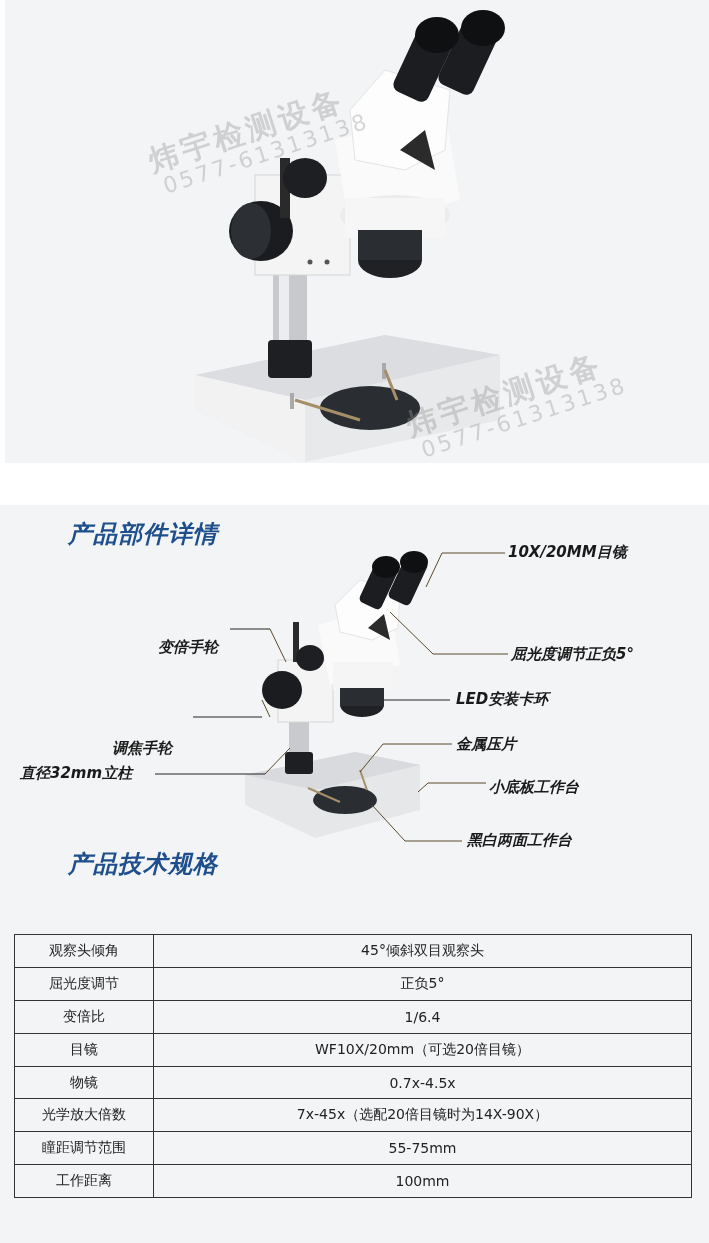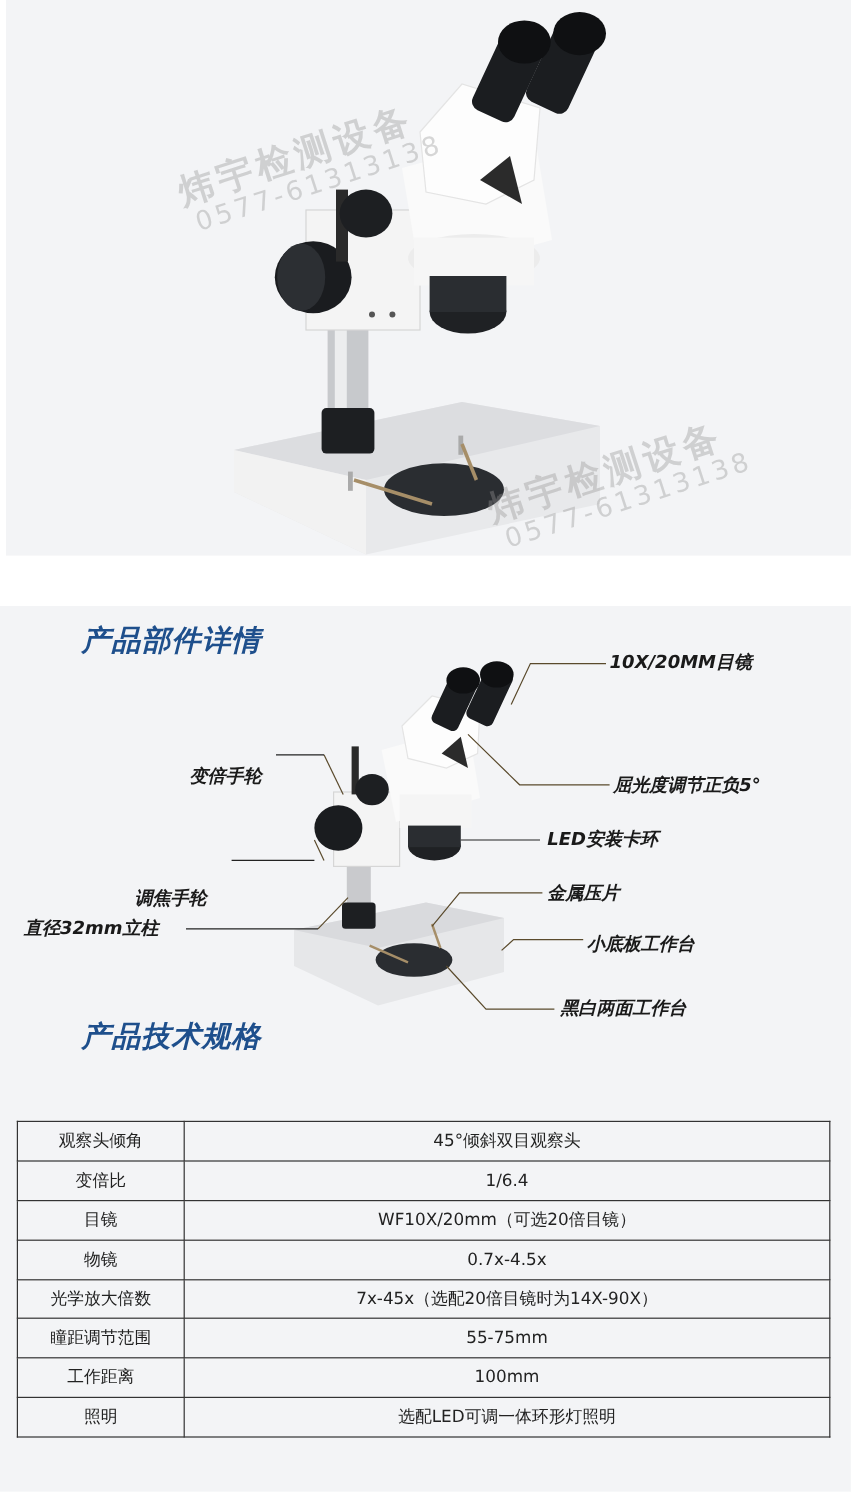--- a/index.html
+++ b/index.html
@@ -132,20 +132,24 @@
 
 <div class="section-title" style="top:848px;">产品技术规格</div>
 
 <table class="spec-table">
   <tbody>
     <tr>
         <td class="k">观察头倾角</td>
         <td>45°倾斜双目观察头</td>
       </tr>
     <tr>
+        <td class="k">屈光度调节</td>
+        <td>正负5°</td>
+      </tr>
+    <tr>
         <td class="k">变倍比</td>
         <td>1/6.4</td>
       </tr>
     <tr>
         <td class="k">目镜</td>
         <td>WF10X/20mm（可选20倍目镜）</td>
       </tr>
     <tr>
         <td class="k">物镜</td>
         <td>0.7x-4.5x</td>
@@ -155,18 +159,14 @@
         <td>7x-45x（选配20倍目镜时为14X-90X）</td>
       </tr>
     <tr>
         <td class="k">瞳距调节范围</td>
         <td>55-75mm</td>
       </tr>
     <tr>
         <td class="k">工作距离</td>
         <td>100mm</td>
       </tr>
-    <tr>
-        <td class="k">照明</td>
-        <td>选配LED可调一体环形灯照明</td>
-      </tr>
   </tbody>
 </table>
 
 </body></html>

